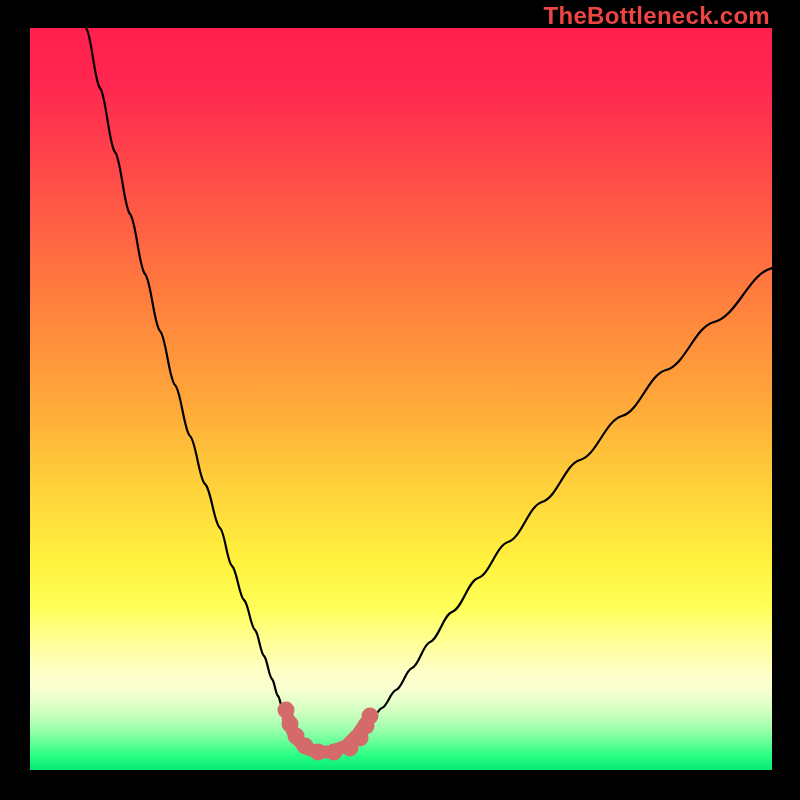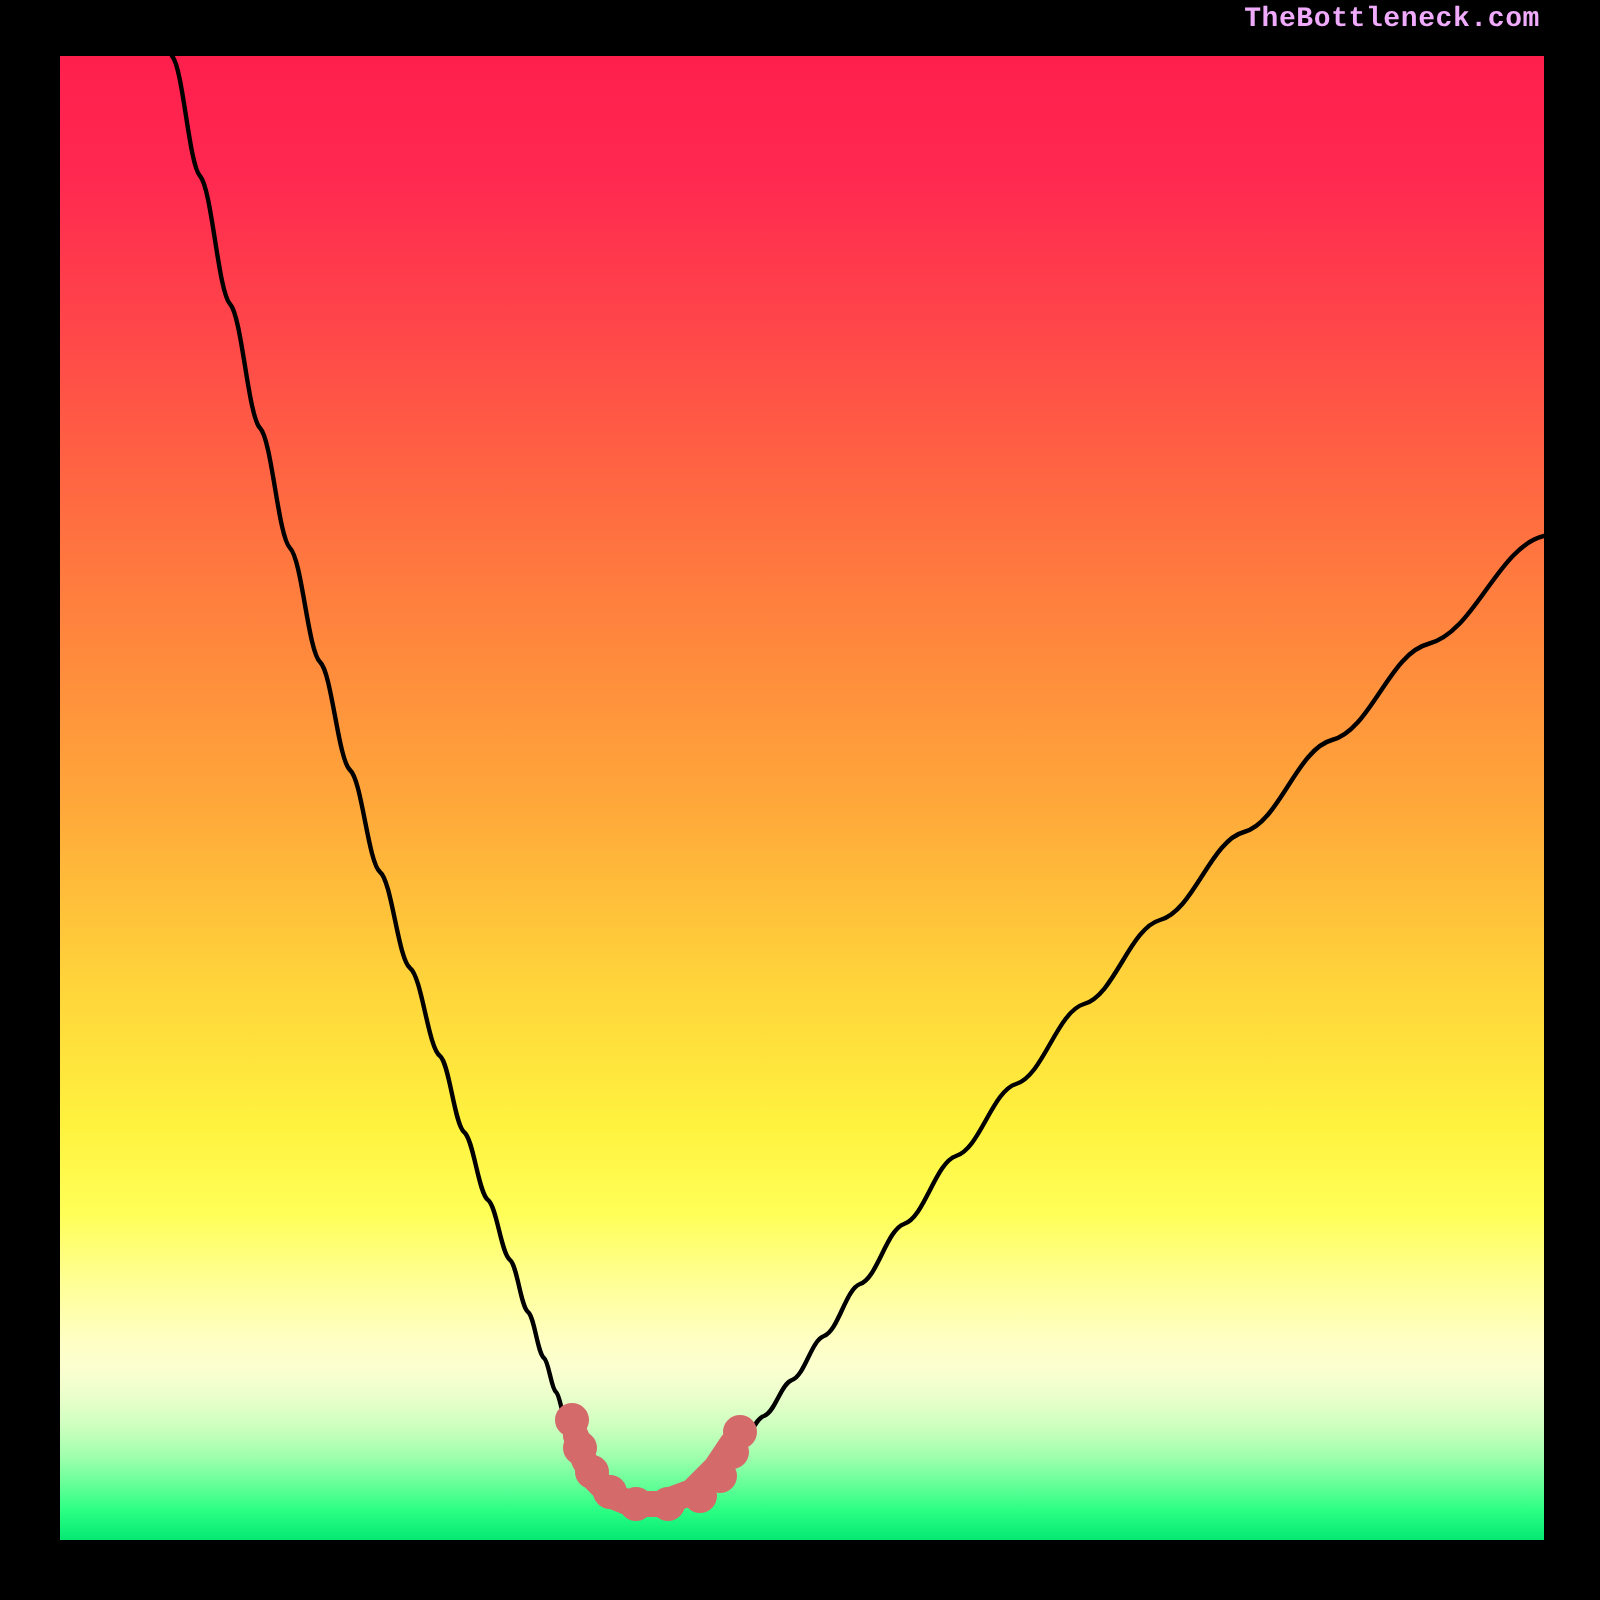--- a/index.html
+++ b/index.html
@@ -37,24 +37,24 @@
     position: absolute;
     left: 0;
     top: 0;
     width: 742px;
     height: 742px;
   }
   .watermark {
     position: absolute;
     top: 2px;
     right: 30px;
-    font-family: Liberation Mono, monospace;
-    font-size: 14px;
+    font-family: Liberation Sans, sans-serif;
+    font-size: 24px;
     font-weight: 600;
-    color: #f0abfc;
+    color: #ef4444;
     letter-spacing: 0.3px;
   }
 </style>
 </head>
 <body>
 <div class="frame">
 
   <div class="watermark">TheBottleneck.com</div>
 
   <div class="plot-area">

